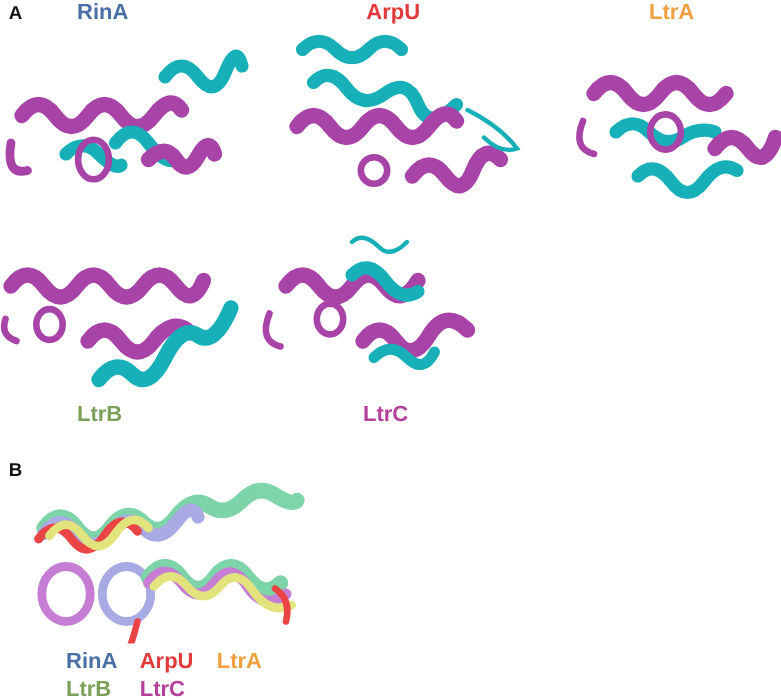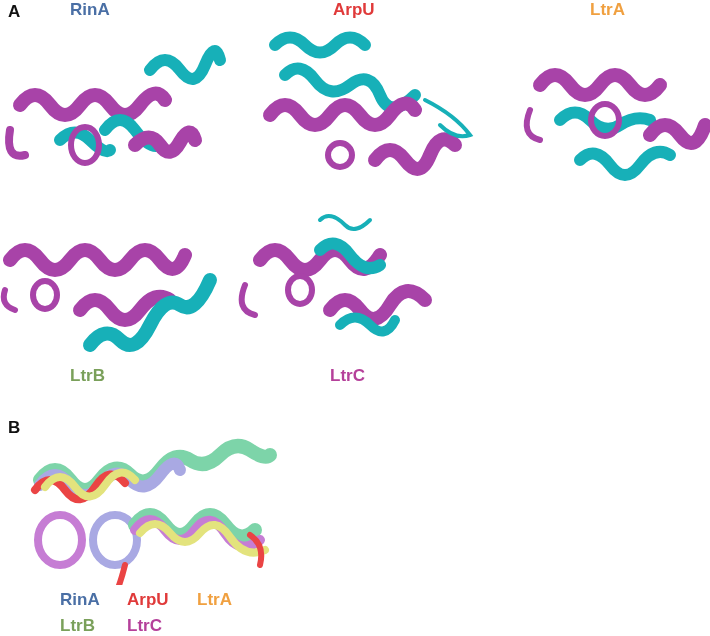--- a/index.html
+++ b/index.html
@@ -1,19 +1,19 @@
 <!DOCTYPE html>
 <html><head>
 <meta charset="utf-8">
 <style>
   html, body { margin: 0; padding: 0; background: #ffffff; }
   body { width: 710px; height: 636px; position: relative; overflow: hidden;
          font-family: "Liberation Sans", sans-serif; }
   .panel-letter { position: absolute; font-weight: bold; font-size: 17px; color: #111; }
-  .label { position: absolute; font-weight: bold; font-size: 17px; }
+  .label { position: absolute; font-weight: bold; font-size: 20px; }
   .struct { position: absolute; }
 </style>
 </head>
 <body>
 
 <div class="panel-letter" style="left:8px;top:2px;">A</div>
 
 <div class="label" style="left:70px;top:0px;color:#4a6fa5;">RinA</div>
 <div class="label" style="left:333px;top:0px;color:#e03a3a;">ArpU</div>
 <div class="label" style="left:590px;top:0px;color:#f0a040;">LtrA</div>

